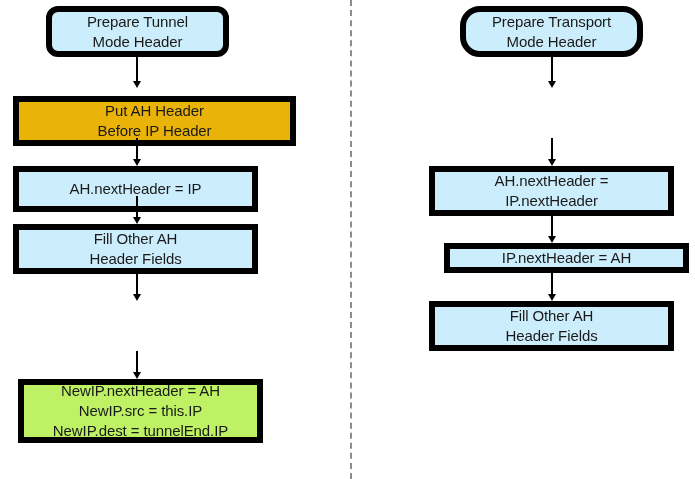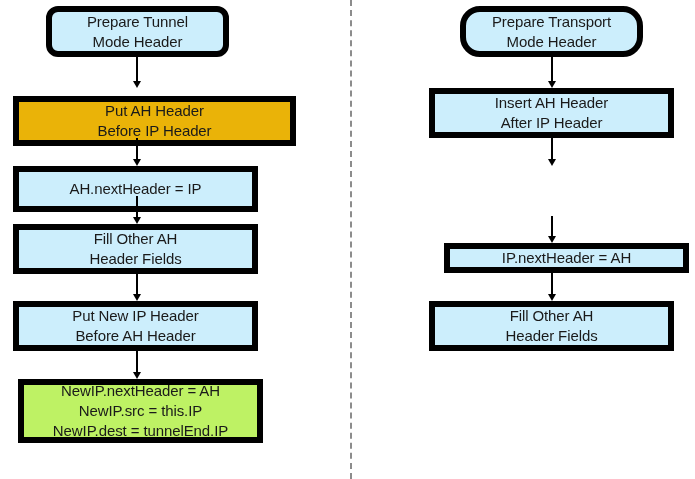--- a/index.html
+++ b/index.html
@@ -68,22 +68,20 @@
 
 <div id="canvas" style="background: rgb(255, 255, 255);">
   <div class="divider" style="left: 350px; height: 479px; border-left-color: rgb(140, 140, 140);"></div>
 <div class="node terminal" style="left: 46px; top: 6px; width: 183px; height: 51px; background: rgb(204, 238, 252); border-color: rgb(0, 0, 0); color: rgb(26, 26, 26);">Prepare Tunnel
 Mode Header</div>
     <div class="node" style="left: 13px; top: 88px; width: 283px; height: 50px; background: #eab308; border-color: rgb(0, 0, 0); color: rgb(26, 26, 26); margin-top: 8px;">Put AH Header
 Before IP Header</div>
     <div class="node" style="left: 13px; top: 166px; width: 245px; height: 46px; background: rgb(204, 238, 252); border-color: rgb(0, 0, 0); color: rgb(26, 26, 26);">AH.nextHeader = IP</div>
     <div class="node" style="left: 13px; top: 224px; width: 245px; height: 50px; background: rgb(204, 238, 252); border-color: rgb(0, 0, 0); color: rgb(26, 26, 26);">Fill Other AH
 Header Fields</div>
-    <div class="node" style="left: 13px; top: 301px; width: 245px; height: 50px; background: rgb(204, 238, 252); border-color: rgb(0, 0, 0); color: rgb(26, 26, 26);">Put New IP Header
-Before AH Header</div>
     <div class="node" style="left: 18px; top: 379px; width: 245px; height: 64px; background: #bef264; border-color: rgb(0, 0, 0); color: rgb(26, 26, 26);">NewIP.nextHeader = AH
 NewIP.src = this.IP
 NewIP.dest = tunnelEnd.IP</div>
     <div class="connector" style="left: 137px; top: 57px; height: 31px;">
       <div class="stem" style="height: 25px; background: rgb(0, 0, 0);"></div>
       <div class="head" style="top: 24px; border-top-color: rgb(0, 0, 0);"></div>
     </div>
     <div class="connector" style="left: 137px; top: 138px; height: 28px;">
       <div class="stem" style="height: 22px; background: rgb(0, 0, 0);"></div>
       <div class="head" style="top: 21px; border-top-color: rgb(0, 0, 0);"></div>
@@ -95,22 +93,22 @@
     <div class="connector" style="left: 137px; top: 274px; height: 27px;">
       <div class="stem" style="height: 21px; background: rgb(0, 0, 0);"></div>
       <div class="head" style="top: 20px; border-top-color: rgb(0, 0, 0);"></div>
     </div>
     <div class="connector" style="left: 137px; top: 351px; height: 28px;">
       <div class="stem" style="height: 22px; background: rgb(0, 0, 0);"></div>
       <div class="head" style="top: 21px; border-top-color: rgb(0, 0, 0);"></div>
     </div>
     <div class="node terminal" style="left: 460px; top: 6px; width: 183px; height: 51px; background: rgb(204, 238, 252); border-color: rgb(0, 0, 0); color: rgb(26, 26, 26); border-radius: 20px;">Prepare Transport
 Mode Header</div>
-    <div class="node" style="left: 429px; top: 88px; width: 245px; height: 50px; background: rgb(204, 238, 252); border-color: rgb(0, 0, 0); color: rgb(26, 26, 26);">Insert AH Header
-After IP Header</div>
+    <div class="node" style="left: 429px; top: 166px; width: 245px; height: 50px; background: rgb(204, 238, 252); border-color: rgb(0, 0, 0); color: rgb(26, 26, 26);">AH.nextHeader =
+IP.nextHeader</div>
     <div class="node" style="left: 444px; top: 243px; width: 245px; height: 30px; background: rgb(204, 238, 252); border-color: rgb(0, 0, 0); color: rgb(26, 26, 26);">IP.nextHeader = AH</div>
     <div class="node" style="left: 429px; top: 301px; width: 245px; height: 50px; background: rgb(204, 238, 252); border-color: rgb(0, 0, 0); color: rgb(26, 26, 26);">Fill Other AH
 Header Fields</div>
     <div class="connector" style="left: 552px; top: 57px; height: 31px;">
       <div class="stem" style="height: 25px; background: rgb(0, 0, 0);"></div>
       <div class="head" style="top: 24px; border-top-color: rgb(0, 0, 0);"></div>
     </div>
     <div class="connector" style="left: 552px; top: 138px; height: 28px;">
       <div class="stem" style="height: 22px; background: rgb(0, 0, 0);"></div>
       <div class="head" style="top: 21px; border-top-color: rgb(0, 0, 0);"></div>

